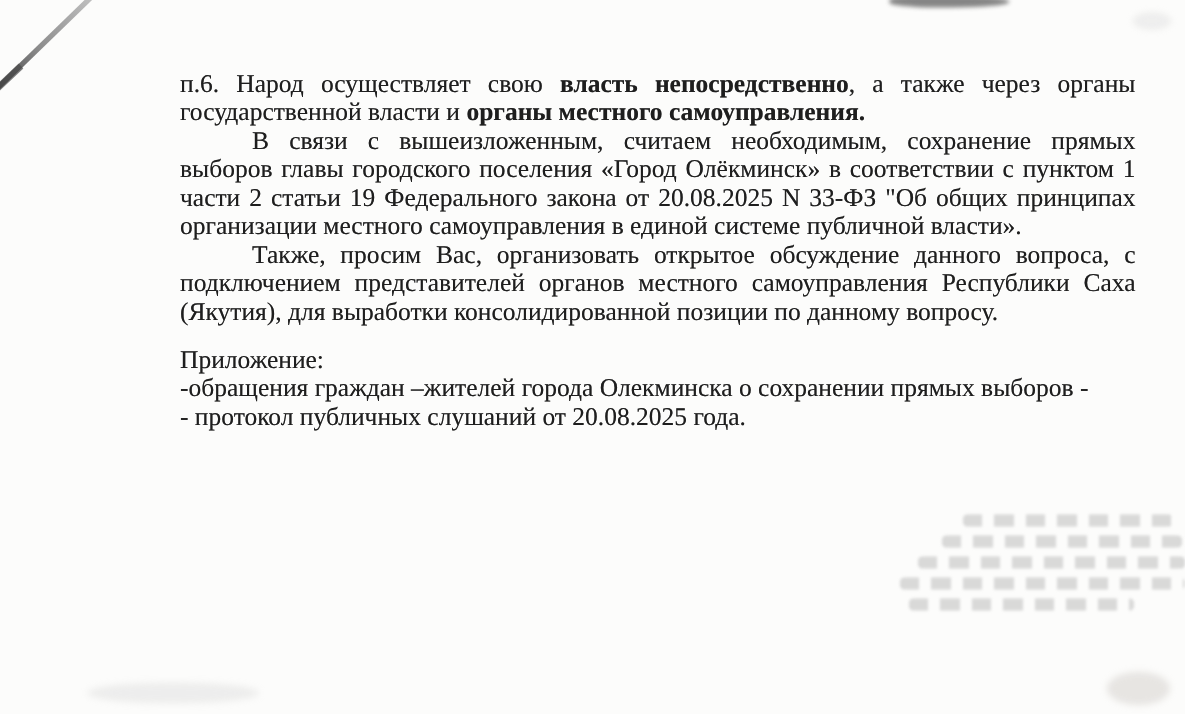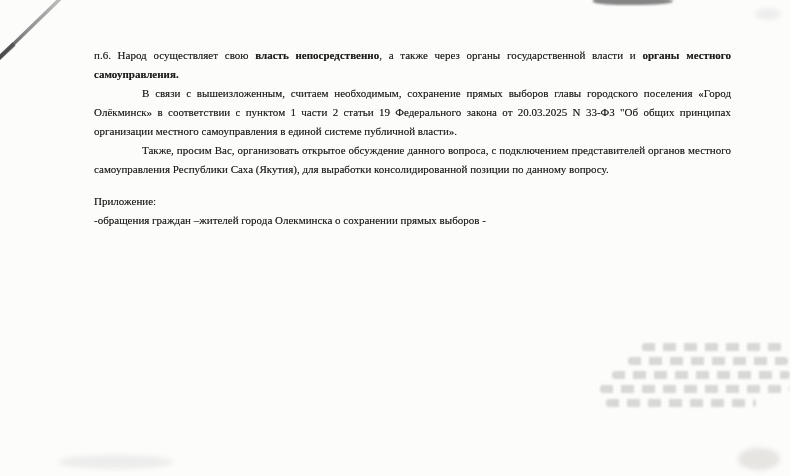--- a/index.html
+++ b/index.html
@@ -6,23 +6,23 @@
   .page{
     position:relative;
     width:790px;height:476px;
     background:#fcfcfb;
     overflow:hidden;
     font-family:"Liberation Serif", serif;
   }
   
   .text-block{
     position:absolute;
-    left:94px;top:46px;width:637px;
+    left:120px;top:46px;width:637px;
     color:#1e1e1e;
-    font-size:11px;line-height:19px;
+    font-size:17px;line-height:19px;
     text-align:justify;
     text-align-last:left;
     text-shadow:0 0 .4px rgba(20,20,20,.55);
   }
   .para{margin:0;}
   .para.indent{text-indent:48px;}
   .b{font-weight:bold;}
   .appendix{margin-top:13px;text-align:right;}
   .appendix-line{margin:0;}
   
@@ -69,27 +69,28 @@
     </defs>
     <line x1="63" y1="-4" x2="-4" y2="61" stroke="url(#cg)" stroke-width="3.5"></line>
     <line x1="14" y1="44" x2="-3" y2="60" stroke="#4a4a4a" stroke-width="4.5" opacity="0.7"></line>
   </svg>
 
   <div class="top-smudge"></div>
 
   <div class="text-block">
     <div>
         <p class="para"><span>п.6. Народ осуществляет свою </span><span class="b">власть непосредственно</span><span>, а также через органы государственной власти и </span><span class="b">органы местного самоуправления.</span></p>
-        <p class="para indent"><span>В связи с вышеизложенным, считаем необходимым, сохранение прямых выборов главы городского поселения «Город Олёкминск» в соответствии с пунктом 1 части 2 статьи 19 Федерального закона от 20.03.2025 N 33-ФЗ "Об общих принципах организации местного самоуправления в единой системе публичной власти».</span></p>
+        <p class="para indent"><span>В связи с вышеизложенным, считаем необходимым, сохранение прямых выборов главы городского поселения «Город Олёкминск» в соответствии с пунктом 1 части 2 статьи 19 Федерального закона от 20.08.2025 N 33-ФЗ "Об общих принципах организации местного самоуправления в единой системе публичной власти».</span></p>
         <p class="para indent"><span>Также, просим Вас, организовать открытое обсуждение данного вопроса, с подключением представителей органов местного самоуправления Республики Саха (Якутия), для выработки консолидированной позиции по данному вопросу.</span></p>
       </div>
     <div class="appendix">
       <p class="appendix-line">Приложение:</p>
       <div>
           <p class="appendix-line">-обращения граждан –жителей города Олекминска о сохранении прямых выборов -</p>
+          <p class="appendix-line">- протокол публичных слушаний от 20.08.2025 года.</p>
         </div>
     </div>
   </div>
 
   <div class="ghost">
     <div class="ghost-line g1"></div>
     <div class="ghost-line g2"></div>
     <div class="ghost-line g3"></div>
     <div class="ghost-line g4"></div>
     <div class="ghost-line g5"></div>

